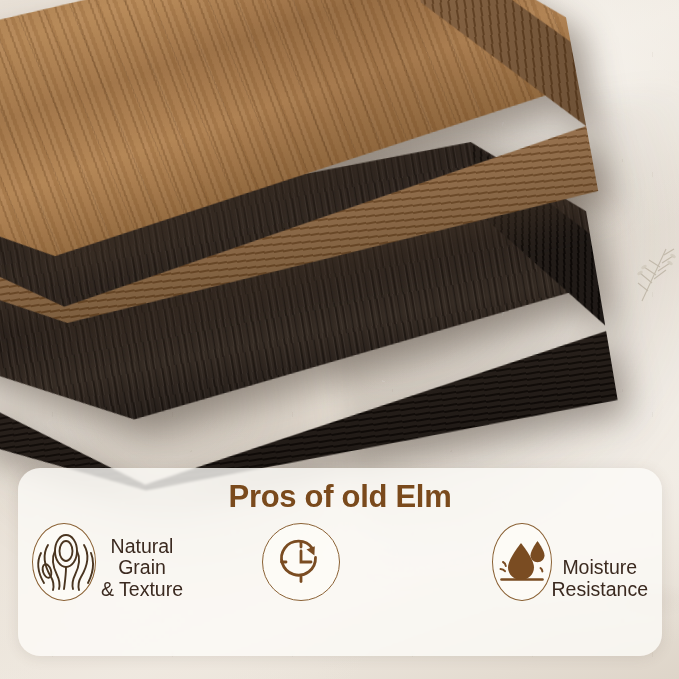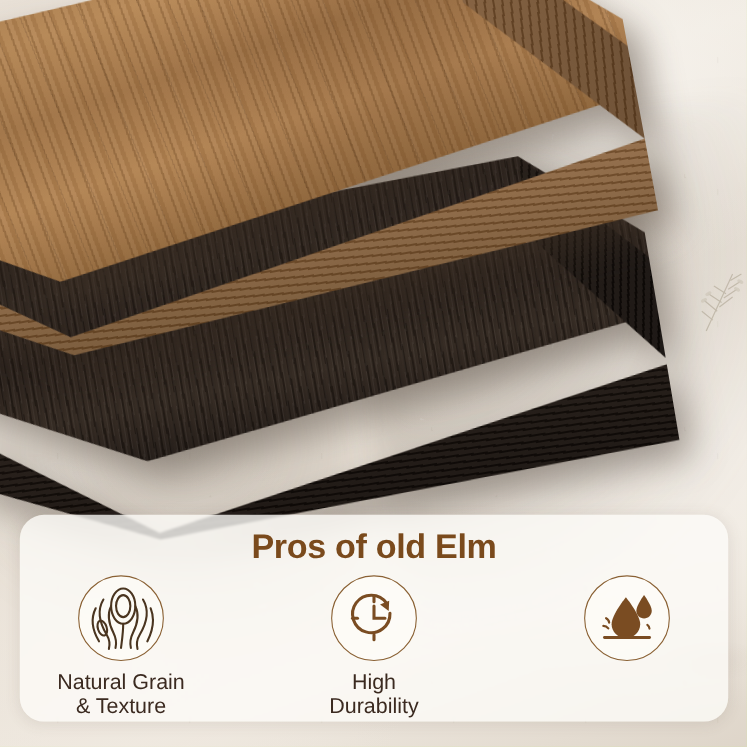--- a/index.html
+++ b/index.html
@@ -194,22 +194,22 @@
     margin-top: 9px;
     width: 100%;
     display: flex;
     justify-content: space-between;
     padding: 0 14px;
     box-sizing: border-box;
   }
   .feature {
     width: 156px;
     display: flex;
-    flex-direction: column;
-    align-items: center;
+    flex-direction: row;
+    align-items: flex-end;
   }
   .icon-circle {
     width: 78px;
     height: 78px;
     border-radius: 50%;
     border: 1.4px solid #8a6134;
     background: rgba(255,253,249,.55);
     display: flex;
     align-items: center;
     justify-content: center;
@@ -301,37 +301,37 @@
               <g fill="none" stroke="#7a4c22" stroke-width="2.8" stroke-linecap="round">
                 <path d="M36.5 11.5 A17 17 0 1 0 39.5 20.5"></path>
                 <path d="M25 14 L25 25 L35 25"></path>
                 <path d="M25 5.5 L25 10"></path>
                 <path d="M25 40 L25 44.5"></path>
                 <path d="M5.5 25 L10 25"></path>
               </g>
               <path d="M30.5 12.6 L38.8 9.2 L38.4 18.4 Z" fill="#7a4c22"></path>
             </svg>
           </div>
-          <div class="feature-label">High
-Durability</div>
         </div>
 
         <div class="feature">
           <div class="icon-circle">
             <svg width="54" height="54" viewBox="0 0 54 54">
               <path d="M26 8 C26 8, 13 24, 13 32.5 C13 39.4, 18.8 45, 26 45 C33.2 45, 39 39.4, 39 32.5 C39 24, 26 8, 26 8 Z" fill="#7a4c22"></path>
               <path d="M42.5 6 C42.5 6, 35.5 15.5, 35.5 20.3 C35.5 24.2, 38.6 27.3, 42.5 27.3 C46.4 27.3, 49.5 24.2, 49.5 20.3 C49.5 15.5, 42.5 6, 42.5 6 Z" fill="#7a4c22"></path>
               <g stroke="#7a4c22" stroke-width="2" stroke-linecap="round" fill="none">
                 <path d="M8 27 C9.6 27.8, 10.6 29.2, 10.8 31"></path>
                 <path d="M5.5 34 C7.3 34, 8.9 34.8, 10 36.2"></path>
                 <path d="M45.5 33 C46.6 33.8, 47.3 35, 47.4 36.4"></path>
                 <path d="M6.5 44.5 L47.5 44.5" stroke-width="2.6"></path>
               </g>
             </svg>
           </div>
+          <div class="feature-label">Moisture
+Resistance</div>
         </div>
 
 
       </div>
     </div>
   </div>
 
 </div>
 
 </body></html>

